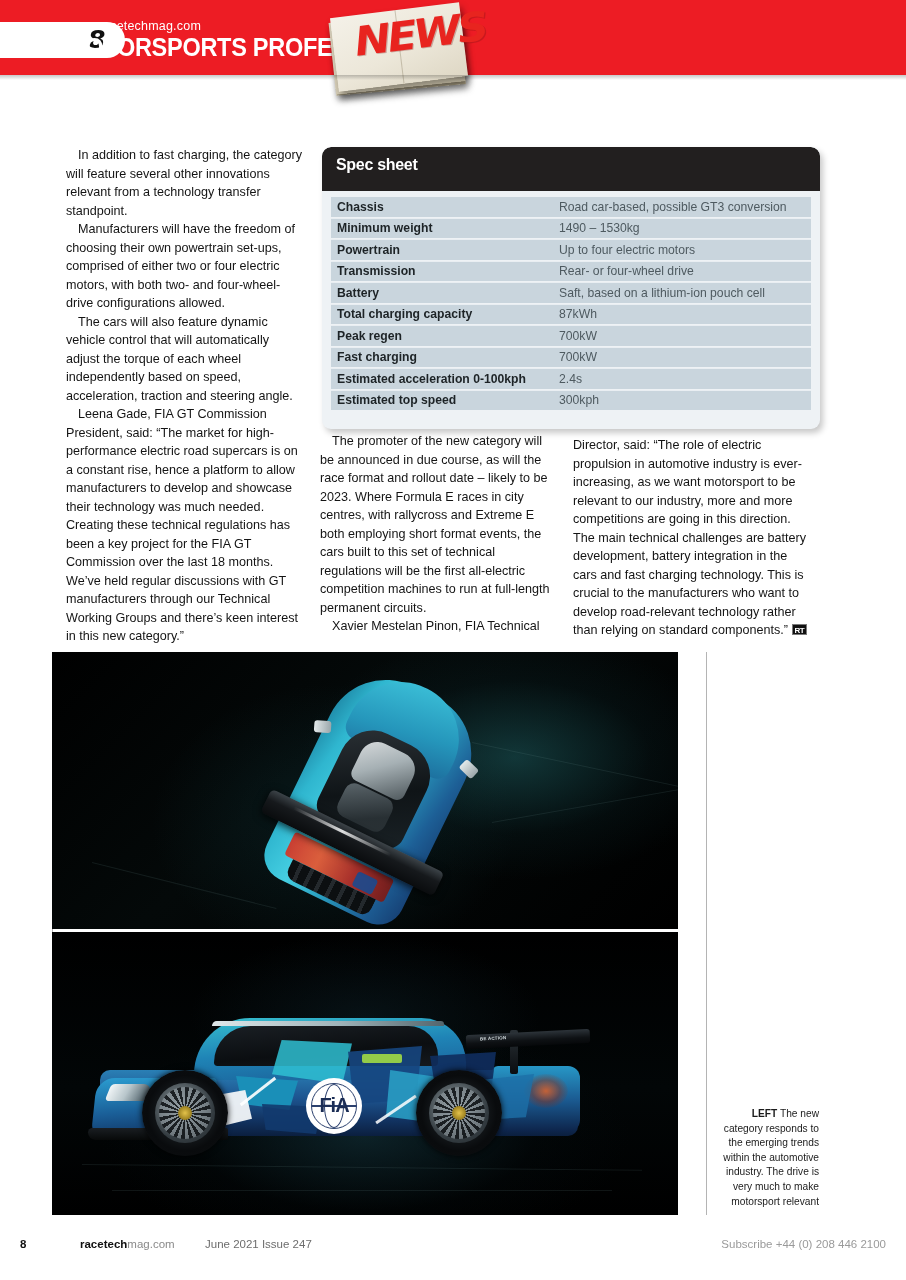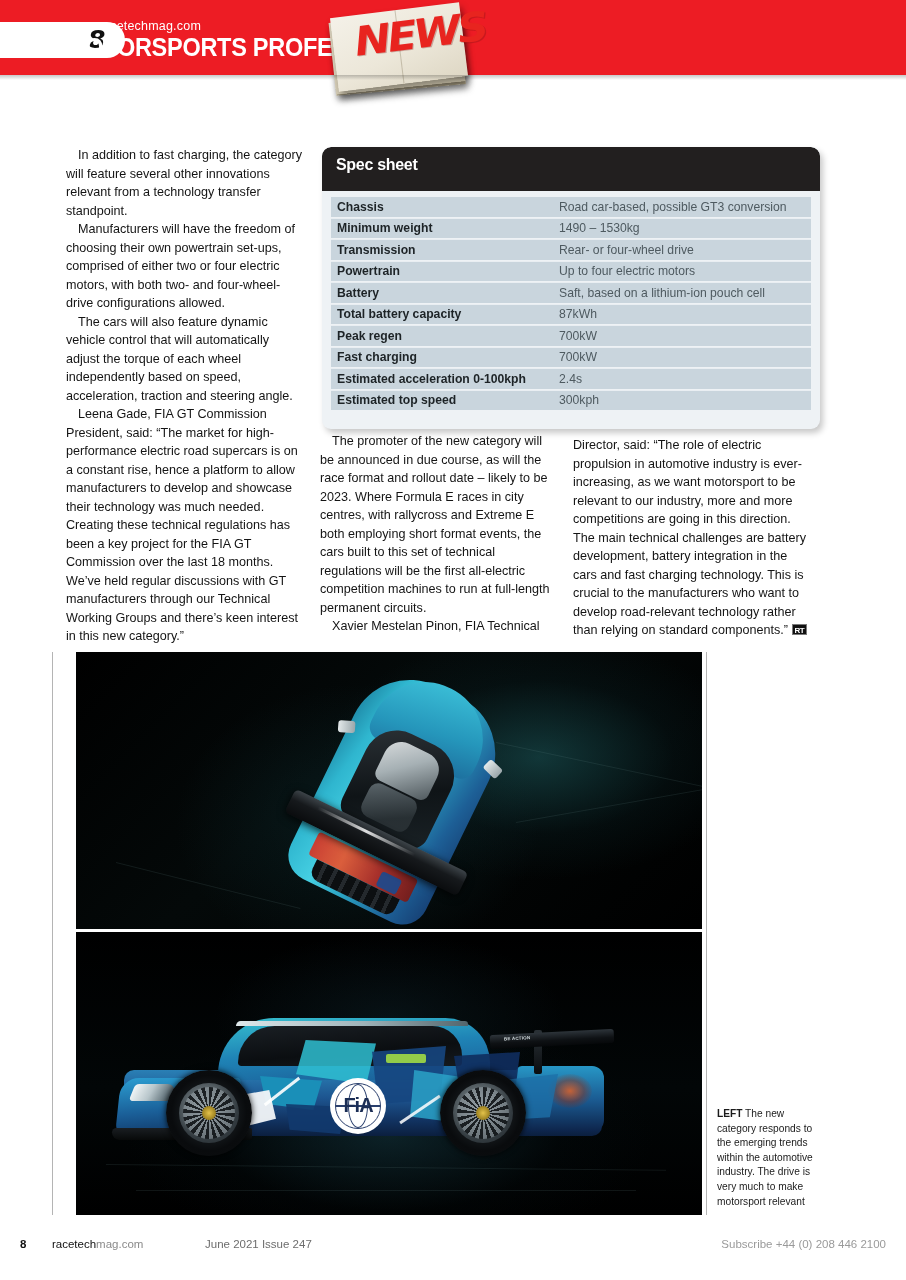--- a/index.html
+++ b/index.html
@@ -234,21 +234,21 @@
     left: 706px;
     top: 652px;
     width: 1px;
     height: 563px;
     background: #b4b4b4;
   }
 
   
   .photo {
     position: absolute;
-    left: 76px;
+    left: 52px;
     overflow: hidden;
     background: #0ea5e9;
   }
   #photo-top { top: 652px; width: 626px; height: 277px; }
   #photo-bottom { top: 932px; width: 626px; height: 283px; }
 
   .photo-inner { position: absolute; inset: 0; }
 
   
   .floor-top {
@@ -534,40 +534,41 @@
   
   .caption {
     position: absolute;
     left: 717px;
     top: 1107px;
     width: 102px;
     font-family: "Liberation Sans", sans-serif;
     font-size: 10.2px;
     line-height: 14.6px;
     color: #1b1b1b;
+    text-align: right;
   }
   .caption b { font-weight: bold; }
 
   
   .footer {
     position: absolute;
     left: 0;
     top: 1238px;
     width: 906px;
     height: 22px;
     font-family: "Liberation Sans", sans-serif;
     font-size: 11.5px;
     color: #6d6d6d;
   }
   .f-page {
     position: absolute; left: 20px; top: 0;
     font-weight: bold; color: #111111; font-size: 11.5px;
   }
   .f-brand { position: absolute; left: 52px; top: 0; }
-  .f-brand .b1 { font-weight: normal; color: #111111; }
+  .f-brand .b1 { font-weight: bold; color: #111111; margin-left: 28px; }
   .f-brand .b2 { color: #8a8a8a; }
   .f-issue { position: absolute; left: 205px; top: 0; color: #6d6d6d; }
   .f-sub   { position: absolute; right: 20px; top: 0; color: #9a9a9a; }
 </style>
 </head>
 <body>
 
 <div class="header-banner">
   <div class="page-pill">
     <span class="page-pill-num">8</span>
@@ -592,33 +593,33 @@
   <div class="spec-rows">
     <div class="spec-row">
       <div class="spec-key">Chassis</div>
       <div class="spec-val">Road car-based, possible GT3 conversion</div>
     </div>
     <div class="spec-row">
       <div class="spec-key">Minimum weight</div>
       <div class="spec-val">1490 – 1530kg</div>
     </div>
     <div class="spec-row">
+      <div class="spec-key">Powertrain</div>
+      <div class="spec-val">Up to four electric motors</div>
+    </div>
+    <div class="spec-row">
       <div class="spec-key">Transmission</div>
       <div class="spec-val">Rear- or four-wheel drive</div>
     </div>
     <div class="spec-row">
-      <div class="spec-key">Powertrain</div>
-      <div class="spec-val">Up to four electric motors</div>
-    </div>
-    <div class="spec-row">
       <div class="spec-key">Battery</div>
       <div class="spec-val">Saft, based on a lithium-ion pouch cell</div>
     </div>
     <div class="spec-row">
-      <div class="spec-key">Total battery capacity</div>
+      <div class="spec-key">Total charging capacity</div>
       <div class="spec-val">87kWh</div>
     </div>
     <div class="spec-row">
       <div class="spec-key">Peak regen</div>
       <div class="spec-val">700kW</div>
     </div>
     <div class="spec-row">
       <div class="spec-key">Fast charging</div>
       <div class="spec-val">700kW</div>
     </div>

